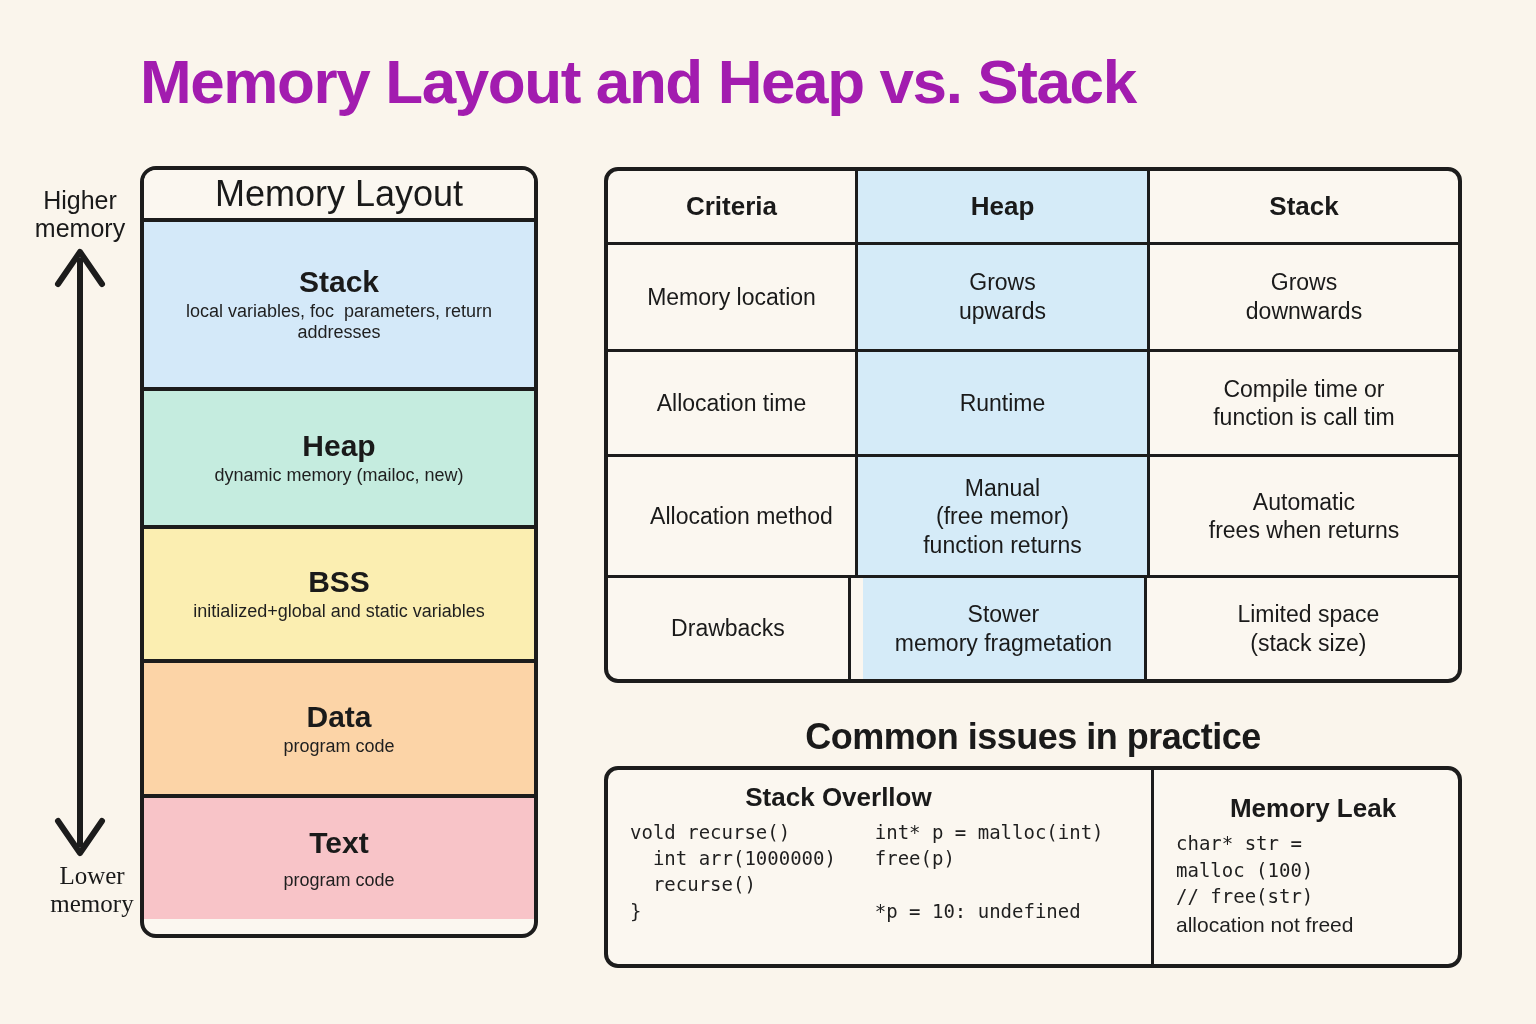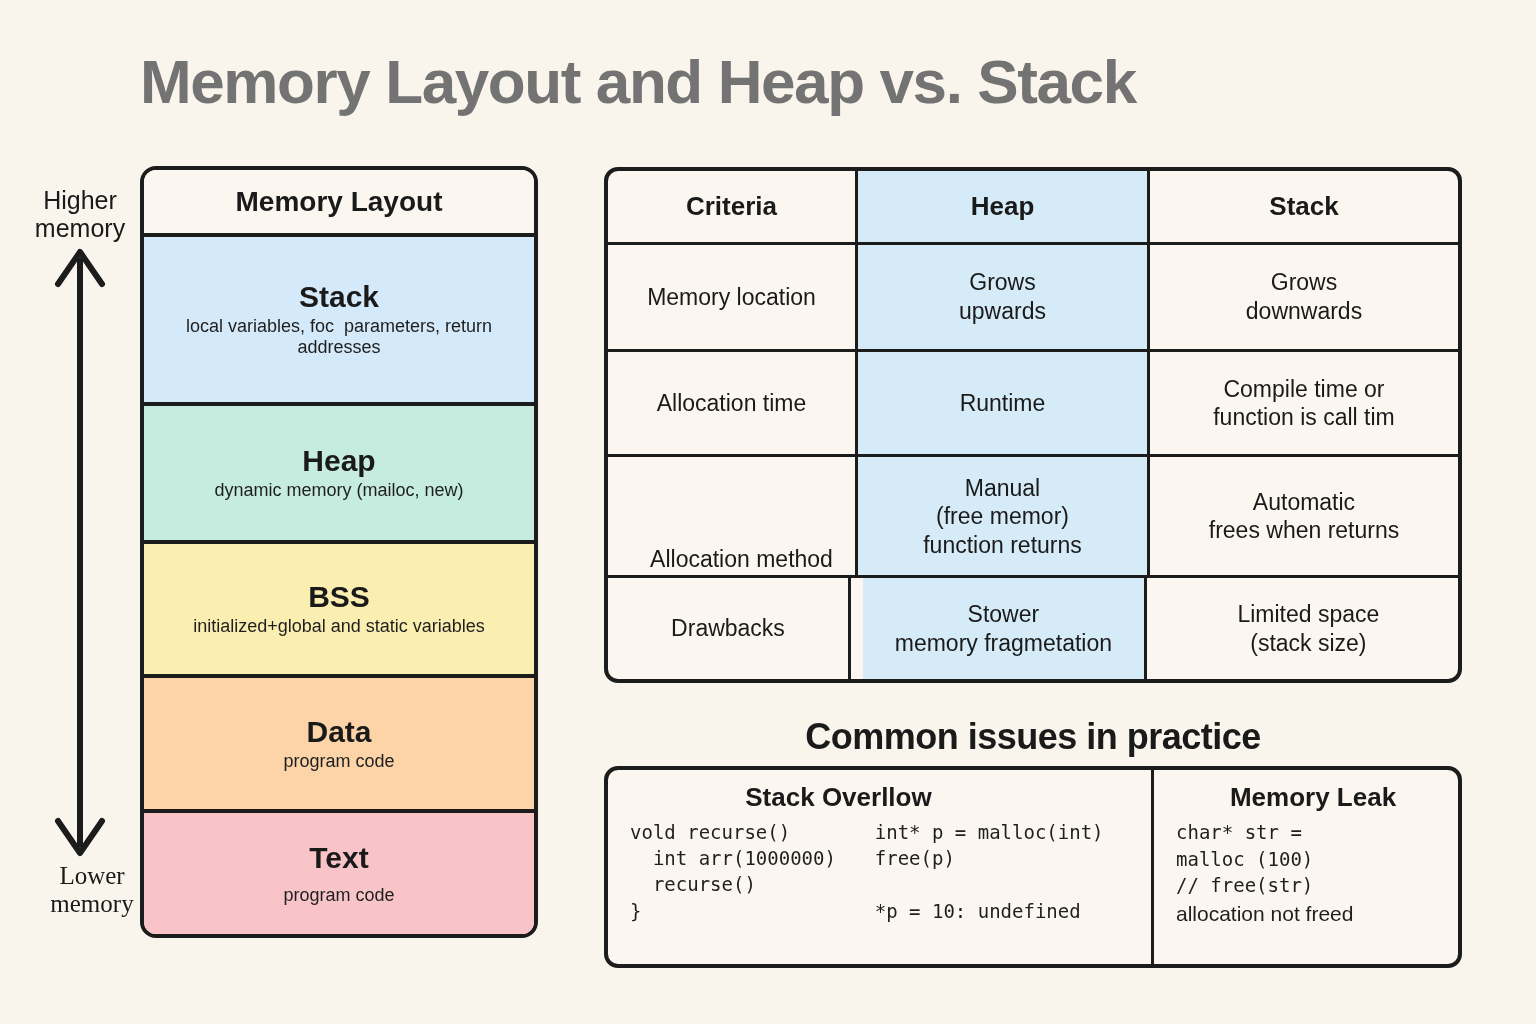--- a/index.html
+++ b/index.html
@@ -23,21 +23,21 @@
   }
 
   
   .main-title {
     position: absolute;
     left: 140px;
     top: 46px;
     font-size: 62px;
     font-weight: bold;
     letter-spacing: -1.4px;
-    color: #737373;
+    color: #a21caf;
     white-space: nowrap;
   }
 
   
   .axis-label {
     position: absolute;
     width: 120px;
     text-align: center;
     font-size: 25px;
     line-height: 1.12;
@@ -61,26 +61,26 @@
     top: 166px;
     width: 398px;
     height: 772px;
     border: 4px solid #1c1c1c;
     border-radius: 16px;
     background: #fbf7f0;
     box-sizing: border-box;
     overflow: hidden;
   }
   .mem-header {
-    height: 67px;
+    height: 52px;
     display: flex;
     align-items: center;
     justify-content: center;
-    font-size: 28px;
-    font-weight: bold;
+    font-size: 36px;
+    font-weight: normal;
     border-bottom: 4px solid #1c1c1c;
     background: #fbf7f0;
     box-sizing: border-box;
   }
   .mem-seg {
     display: flex;
     flex-direction: column;
     align-items: center;
     justify-content: center;
     text-align: center;
@@ -149,21 +149,21 @@
   .cmp-cell:last-child { border-right: none; }
   .col-criteria { width: 250px; }
   .col-heap     { width: 292px; background: #d5ebf8; }
   .col-stack    { width: 308px; }
 
   .header-row .cmp-cell {
     font-size: 26px;
     font-weight: bold;
   }
   
-  .cmp-row.r3 .col-criteria { padding-right: 0; align-items: flex-end; }
+  .cmp-row.r3 .col-criteria { padding-right: 0; }
   .cmp-row.r3 .col-criteria .clip-text {
     display: block;
     white-space: nowrap;
     margin-right: -16px;
   }
 
   
   .issues-title {
     position: absolute;
     left: 604px;
@@ -188,21 +188,21 @@
     display: flex;
     overflow: hidden;
   }
   .issue-col {
     box-sizing: border-box;
     padding: 12px 14px 8px 22px;
     border-right: 3px solid #1c1c1c;
     display: flex;
     flex-direction: column;
   }
-  .issue-col:last-child { border-right: none; }
+  .issue-col:last-child { border-right: none; margin-top: 11px; }
   .issue-col.overflow-col { width: 546px; }
   .issue-col.leak-col     { width: 312px; }
 
   .issue-title {
     font-size: 26px;
     font-weight: bold;
     margin: 0 0 6px 0;
   }
   .issue-title.overflow-title { text-align: center; padding-right: 90px; }
   .issue-title.leak-title     { text-align: center; padding-left: 6px; }

